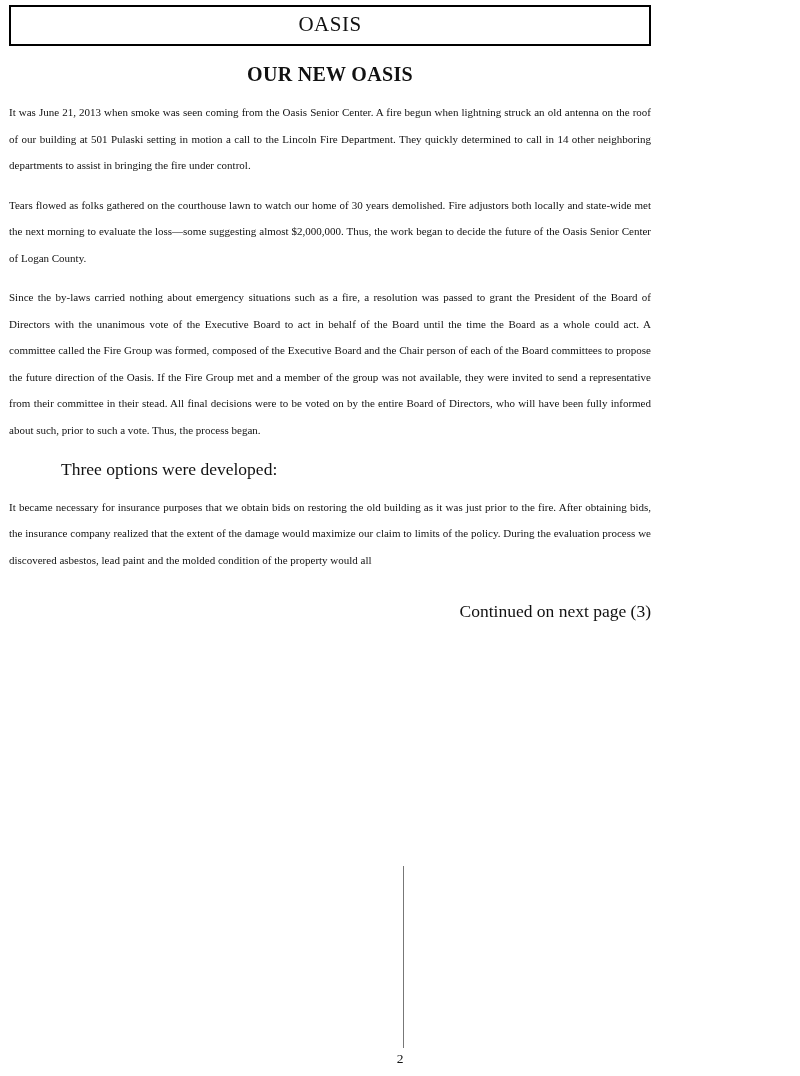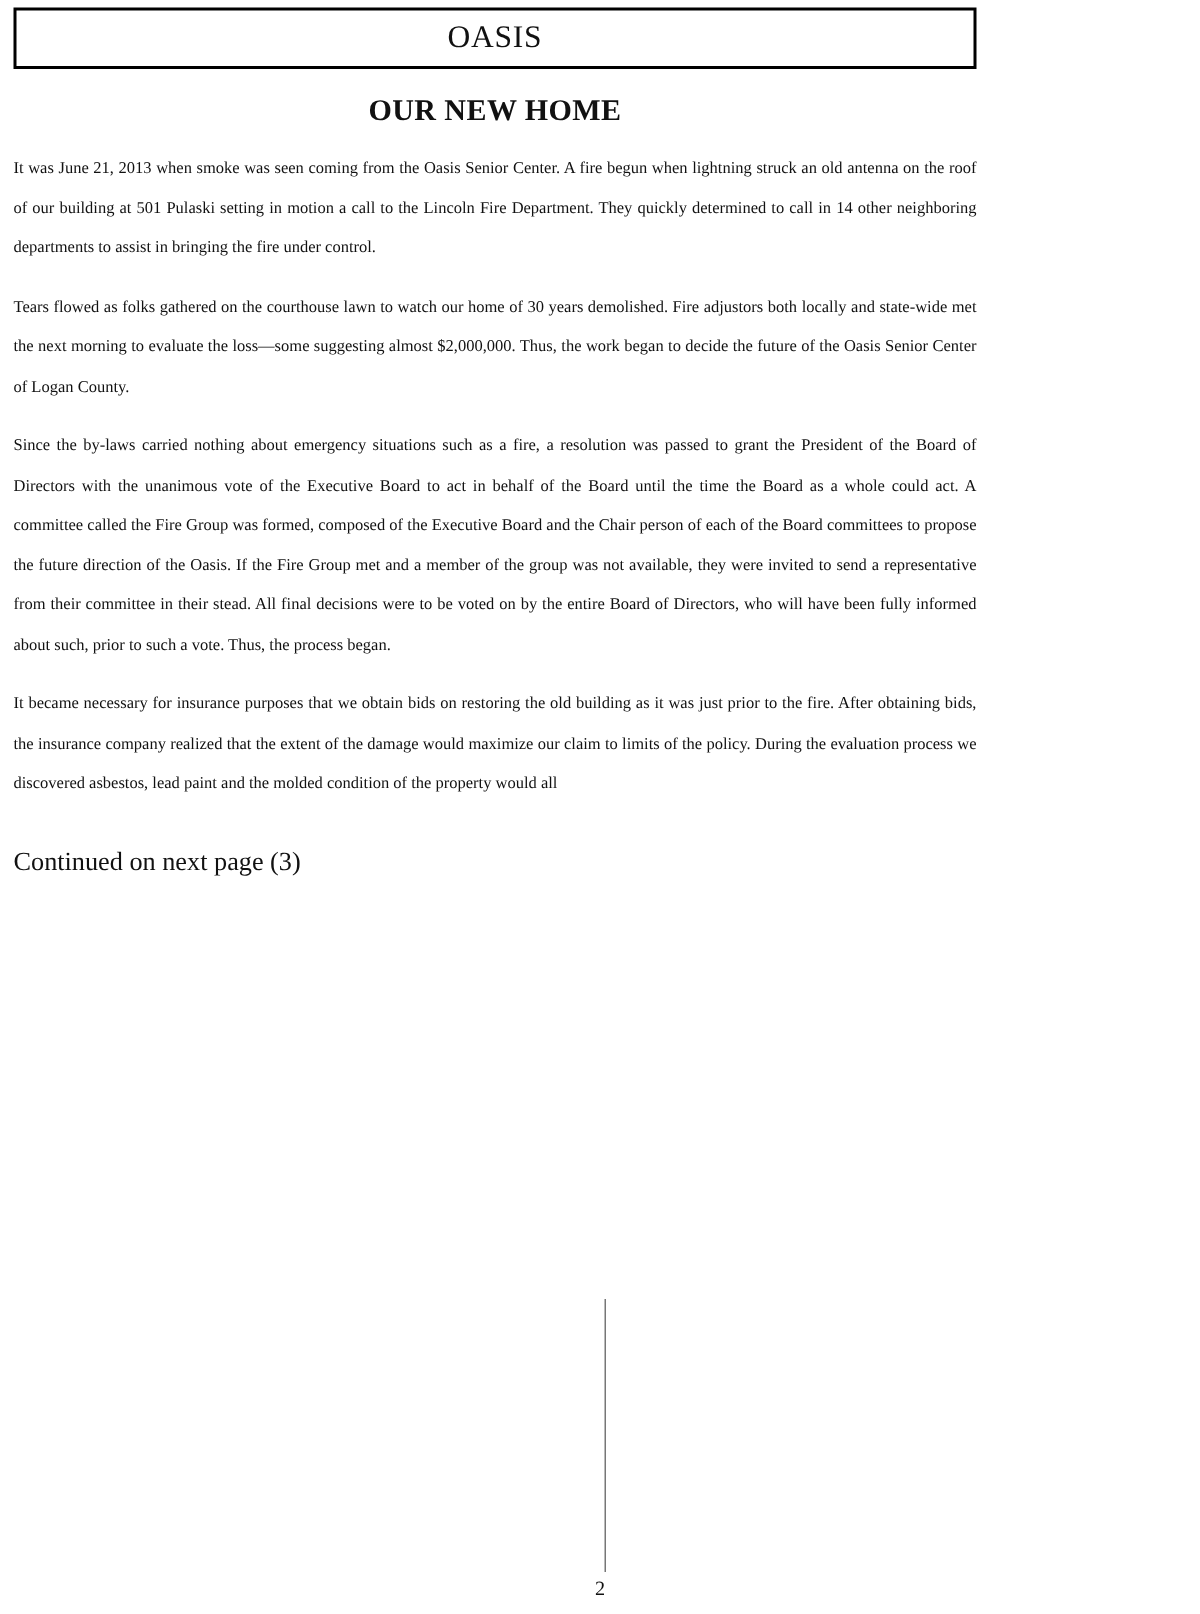--- a/index.html
+++ b/index.html
@@ -43,21 +43,21 @@
   .option {
     font-size: 17.5px;
     line-height: 26.5px;
     margin: 0 0 11px 52px;
     text-align: left;
   }
   .continued {
     font-size: 17.5px;
     line-height: 26.5px;
     margin: 25px 0 0 0;
-    text-align: left;
+    text-align: right;
   }
   .column-divider {
     position: absolute;
     left: 403px;
     top: 866px;
     width: 1px;
     height: 182px;
     background: #777777;
   }
   .page-number {
@@ -72,28 +72,29 @@
 </style>
 </head>
 <body>
 
 <div class="page">
 
   <div class="title-box">
     <span>OASIS</span>
   </div>
 
-  <div class="heading">OUR NEW HOME</div>
+  <div class="heading">OUR NEW OASIS</div>
 
   <p class="para">It was June 21, 2013 when smoke was seen coming from the Oasis Senior Center.  A fire begun when lightning struck an old antenna on the roof of our building at 501 Pulaski setting in motion a call to the Lincoln Fire Department.  They quickly determined to call in 14 other neighboring departments to assist in bringing the fire under control.</p>
 
   <p class="para">Tears flowed as folks gathered on the courthouse lawn to watch our home of 30 years demolished.  Fire adjustors both locally and state-wide met the next morning to evaluate the loss—some suggesting almost $2,000,000.  Thus, the work began to decide the future of the Oasis Senior Center of Logan County.</p>
 
   <p class="para">Since the by-laws carried nothing about emergency situations such as a fire, a resolution was passed to grant the President of the Board of Directors with the unanimous vote of the Executive Board to act in behalf of the Board until the time the Board as a whole could act.  A committee called the Fire Group was formed, composed of the Executive Board and the Chair person of each of the Board committees to propose the future direction of the Oasis. If the Fire Group met and a member of the group was not available, they were invited to send a representative from their committee in their stead.  All final decisions were to be voted on by the entire Board of Directors, who will have been fully informed about such, prior to such a vote. Thus, the process began.</p>
 
+  <p class="option">Three options were developed:</p>
 
 
 
 
   <p class="para">It became necessary for insurance purposes that we obtain bids on restoring the old building as it was just prior to the fire.  After obtaining bids, the insurance company realized that the extent of the damage would maximize our claim to limits of the policy. During the evaluation process we discovered asbestos, lead paint and the molded condition of the property would all</p>
 
   <p class="continued">Continued on next page (3)</p>
 
 </div>
 

